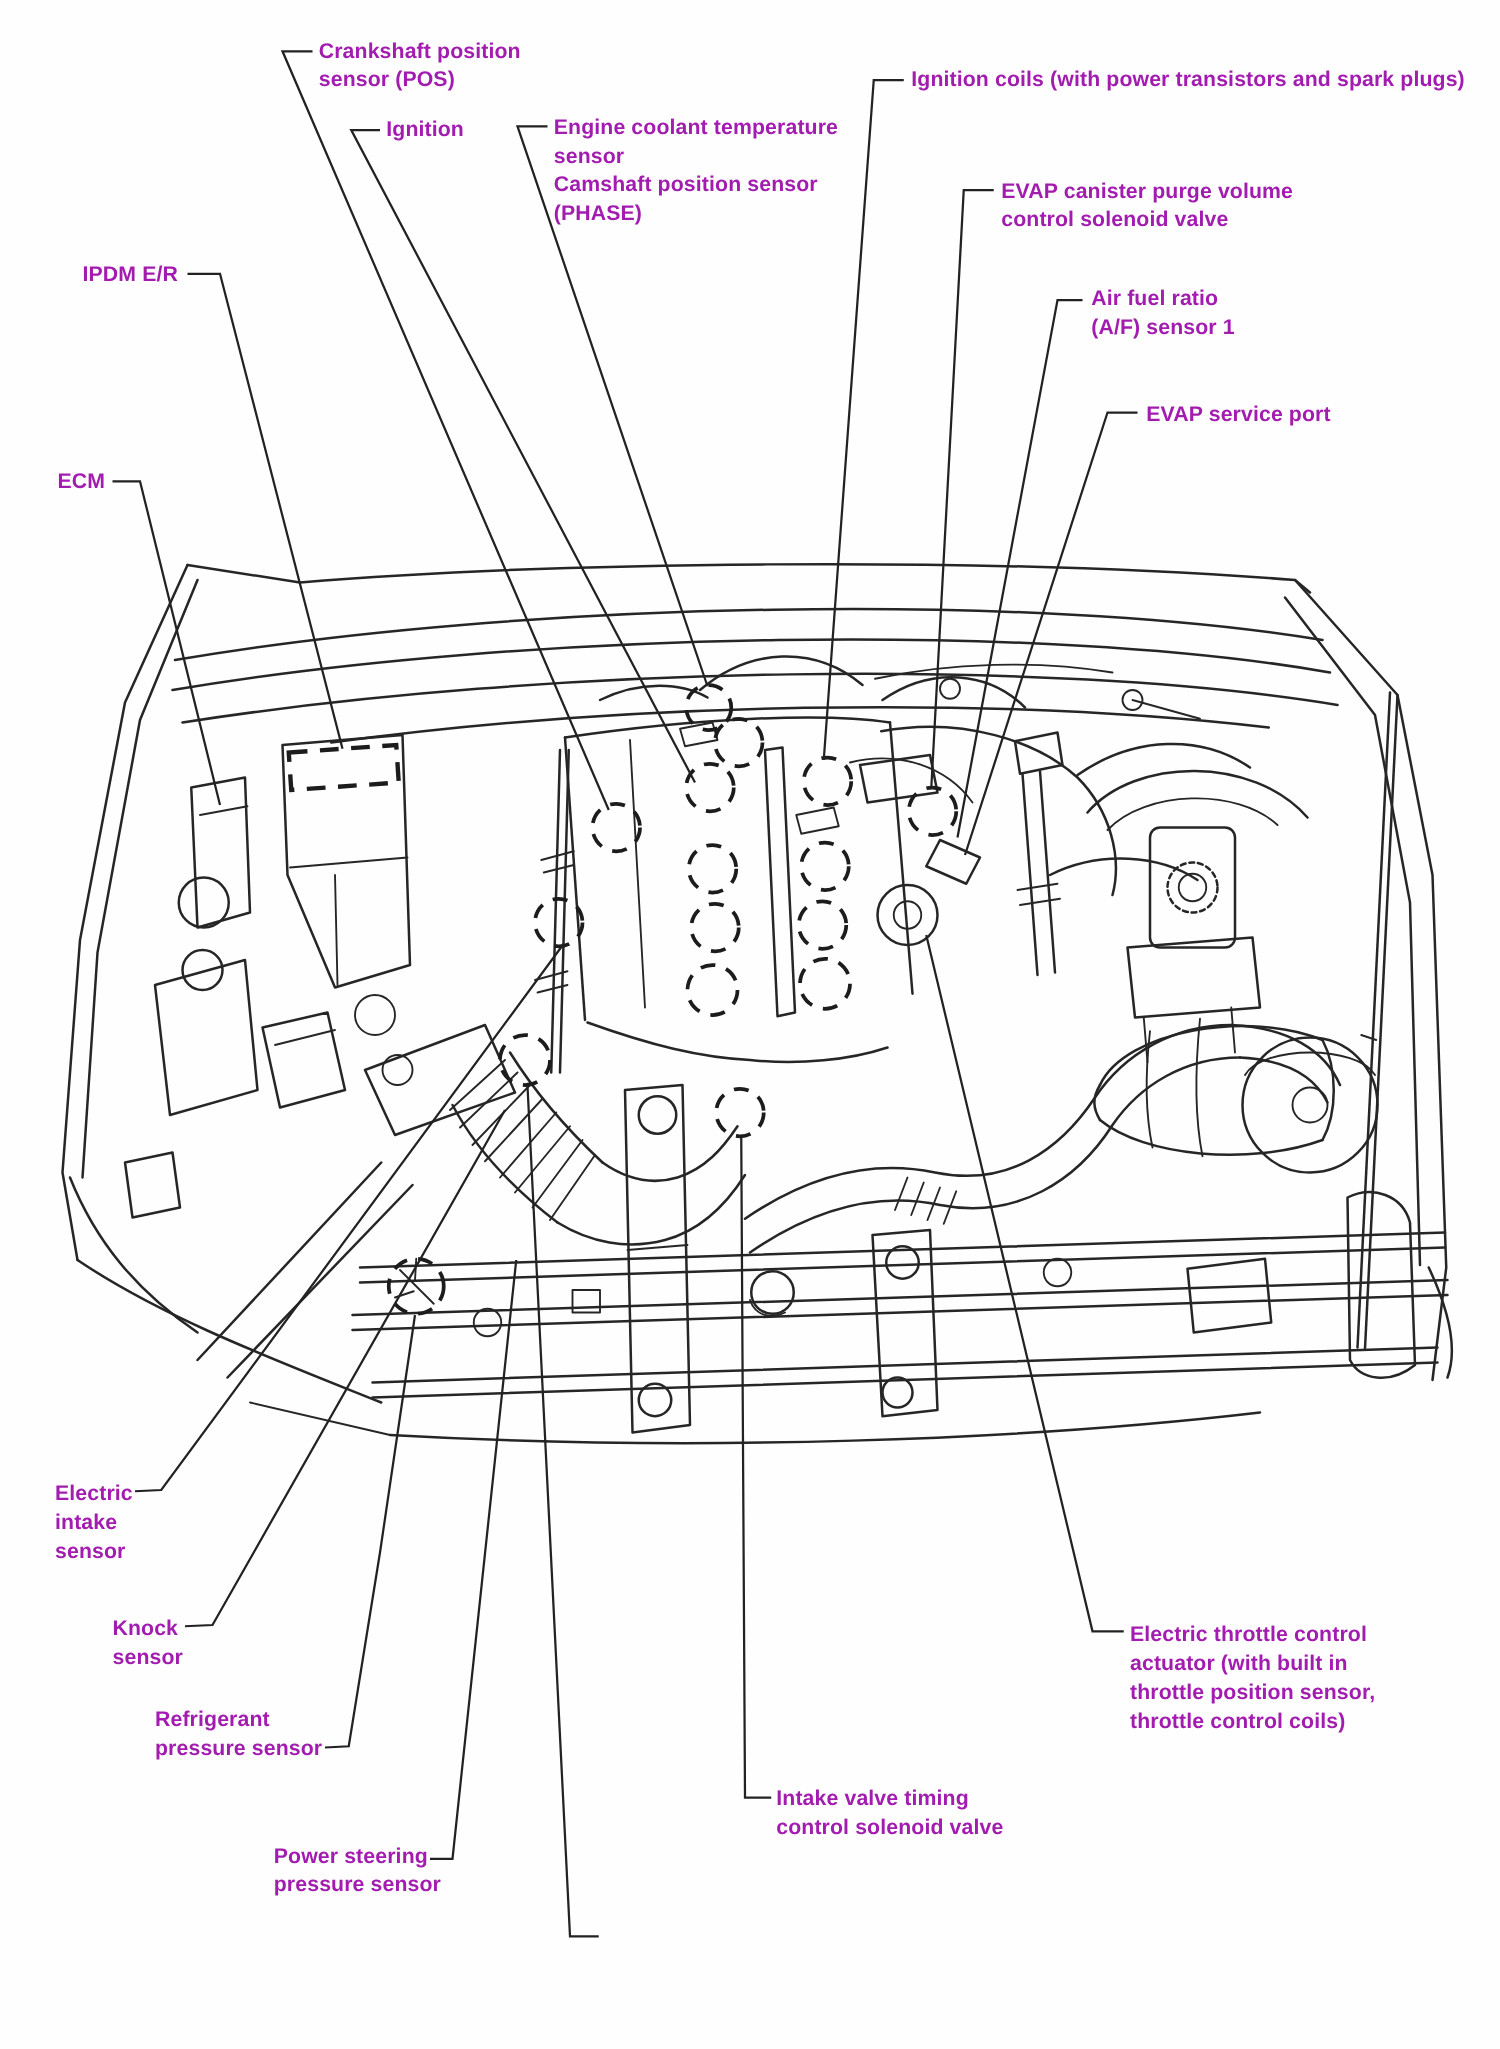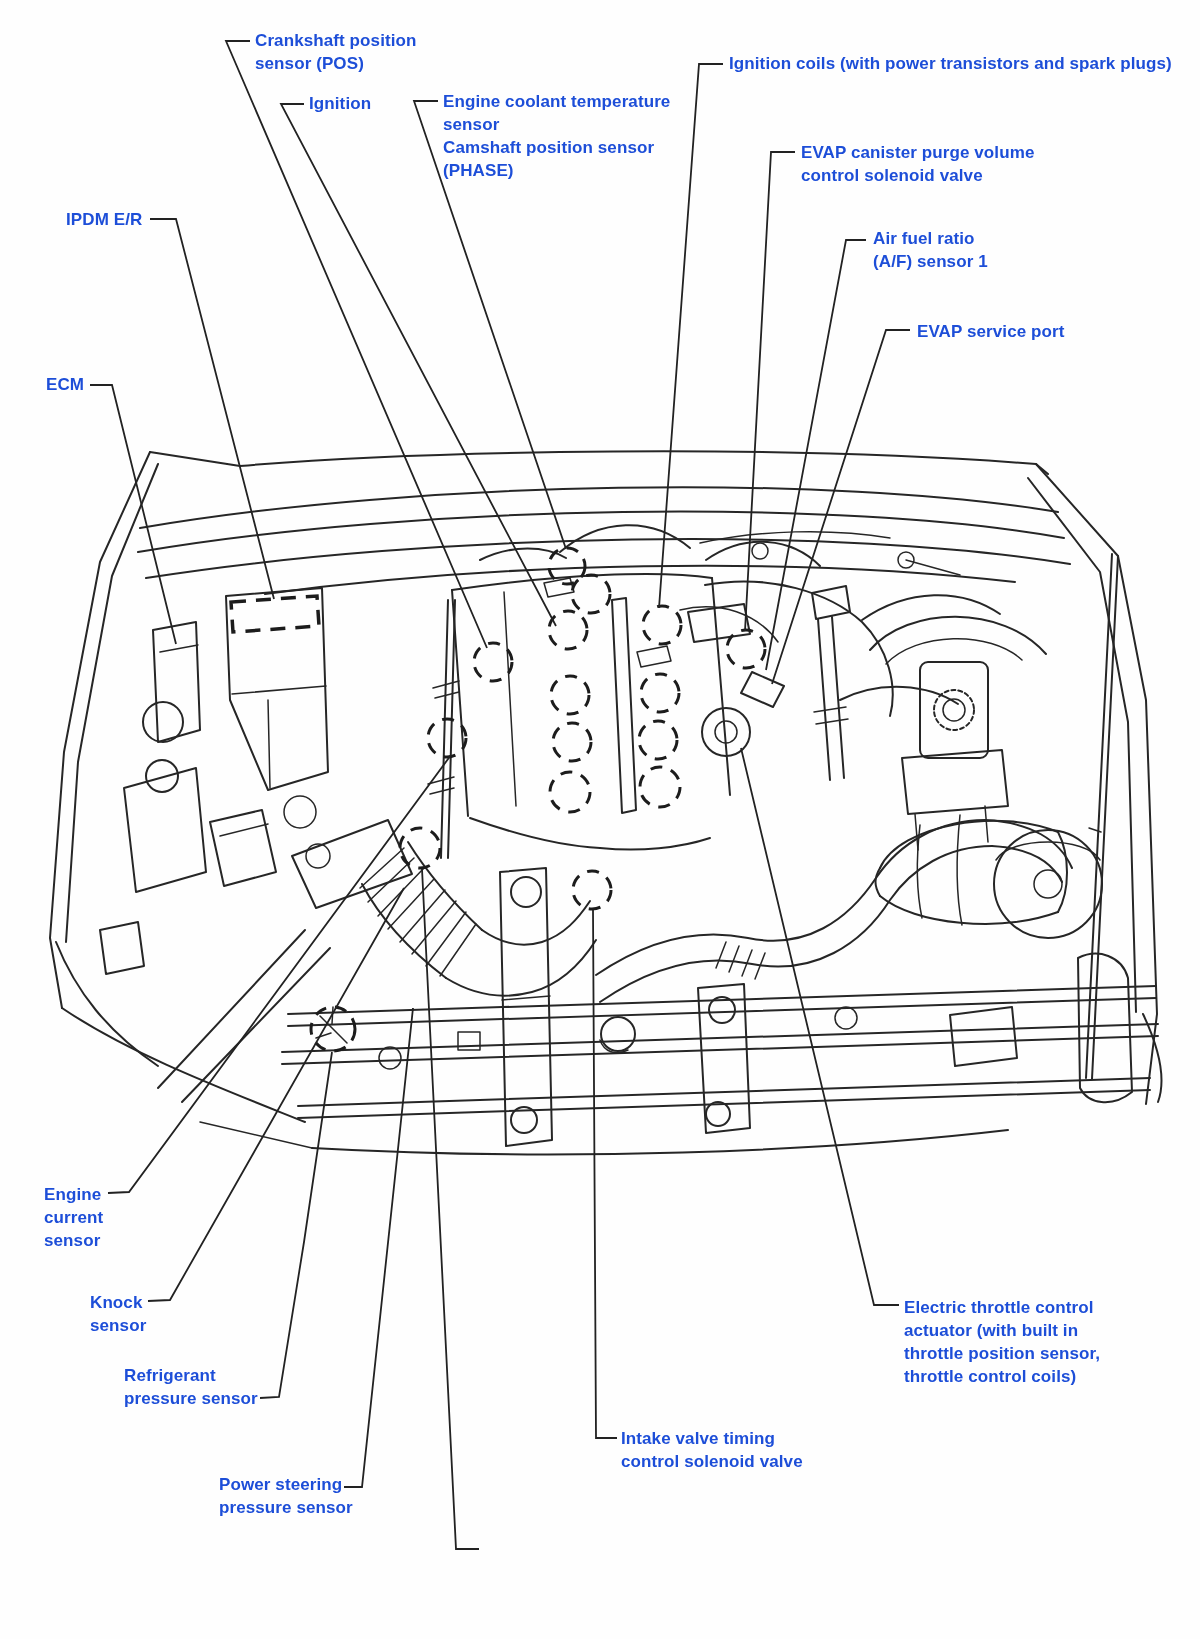--- a/index.html
+++ b/index.html
@@ -10,21 +10,21 @@
   .page svg{position:absolute;left:0;top:0;}
   .art path,.art line,.art circle,.art polyline,.art rect{
     fill:none;stroke:#262626;stroke-width:2;stroke-linecap:round;stroke-linejoin:round;
   }
   .art .thin{stroke-width:1.5;}
   .art .gear{stroke-dasharray:4 3;}
   .callouts circle{fill:none;stroke:#1c1c1c;stroke-width:3;stroke-dasharray:12 9;}
   .callouts .rect-ipdm{fill:none;stroke:#1c1c1c;stroke-width:3.5;stroke-dasharray:15 10;}
   .leaders polyline{fill:none;stroke:#222222;stroke-width:1.8;stroke-linejoin:miter;}
   .label{
-    position:absolute;color:#1d4ed8;font-weight:bold;font-size:17px;line-height:23px;
+    position:absolute;color:#a21caf;font-weight:bold;font-size:17px;line-height:23px;
     letter-spacing:0.1px;white-space:nowrap;
   }
   .label span{display:block;}
 </style>
 </head>
 <body>
 
 <div class="page">
 
   <svg width="1200" height="1639" viewBox="0 0 1200 1639">
@@ -225,22 +225,22 @@
 
   <div class="label" style="left:66px;top:208px">
     <span>IPDM E/R</span>
   </div>
 
   <div class="label" style="left:46px;top:373px">
     <span>ECM</span>
   </div>
 
   <div class="label" style="left:44px;top:1183px">
-    <span>Engine</span>
-    <span>current</span>
+    <span>Electric</span>
+    <span>intake</span>
     <span>sensor</span>
   </div>
 
   <div class="label" style="left:90px;top:1291px">
     <span>Knock</span>
     <span>sensor</span>
   </div>
 
   <div class="label" style="left:124px;top:1364px">
     <span>Refrigerant</span>

